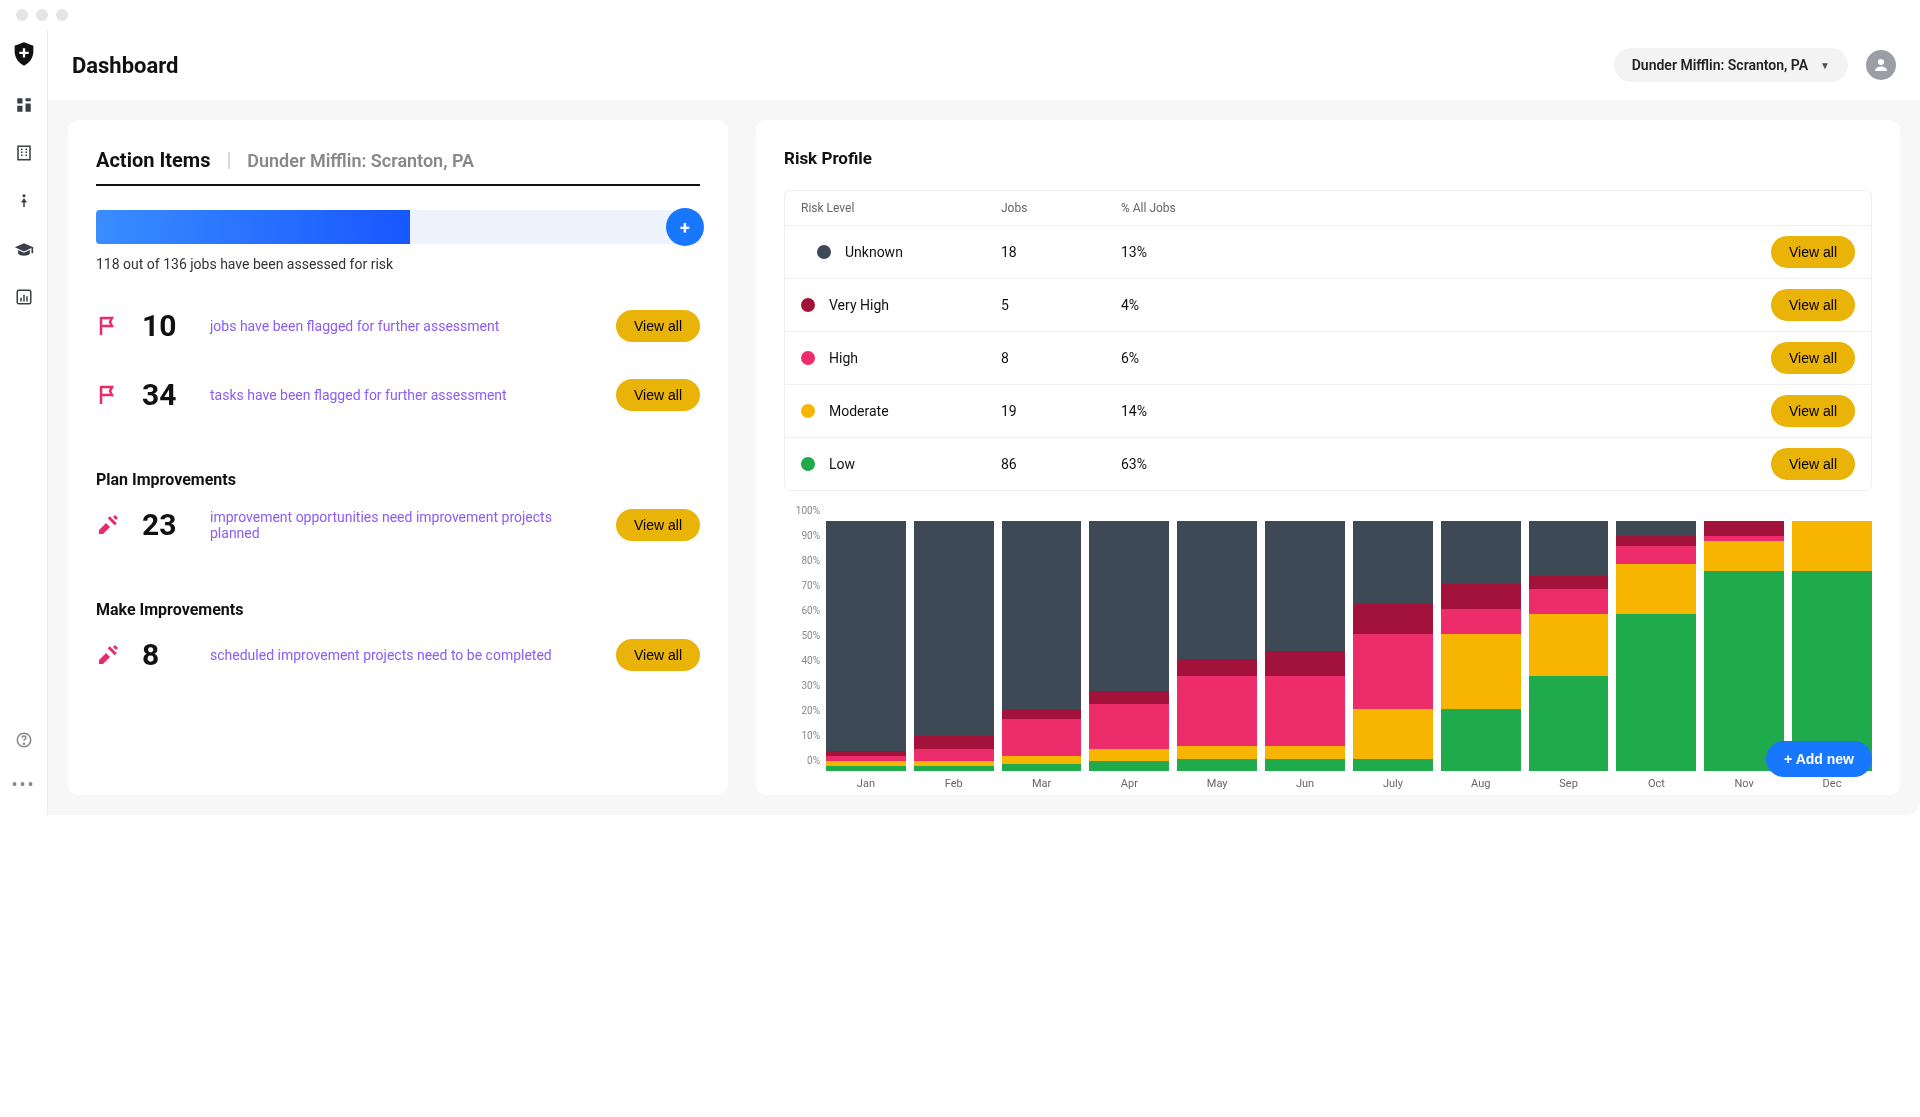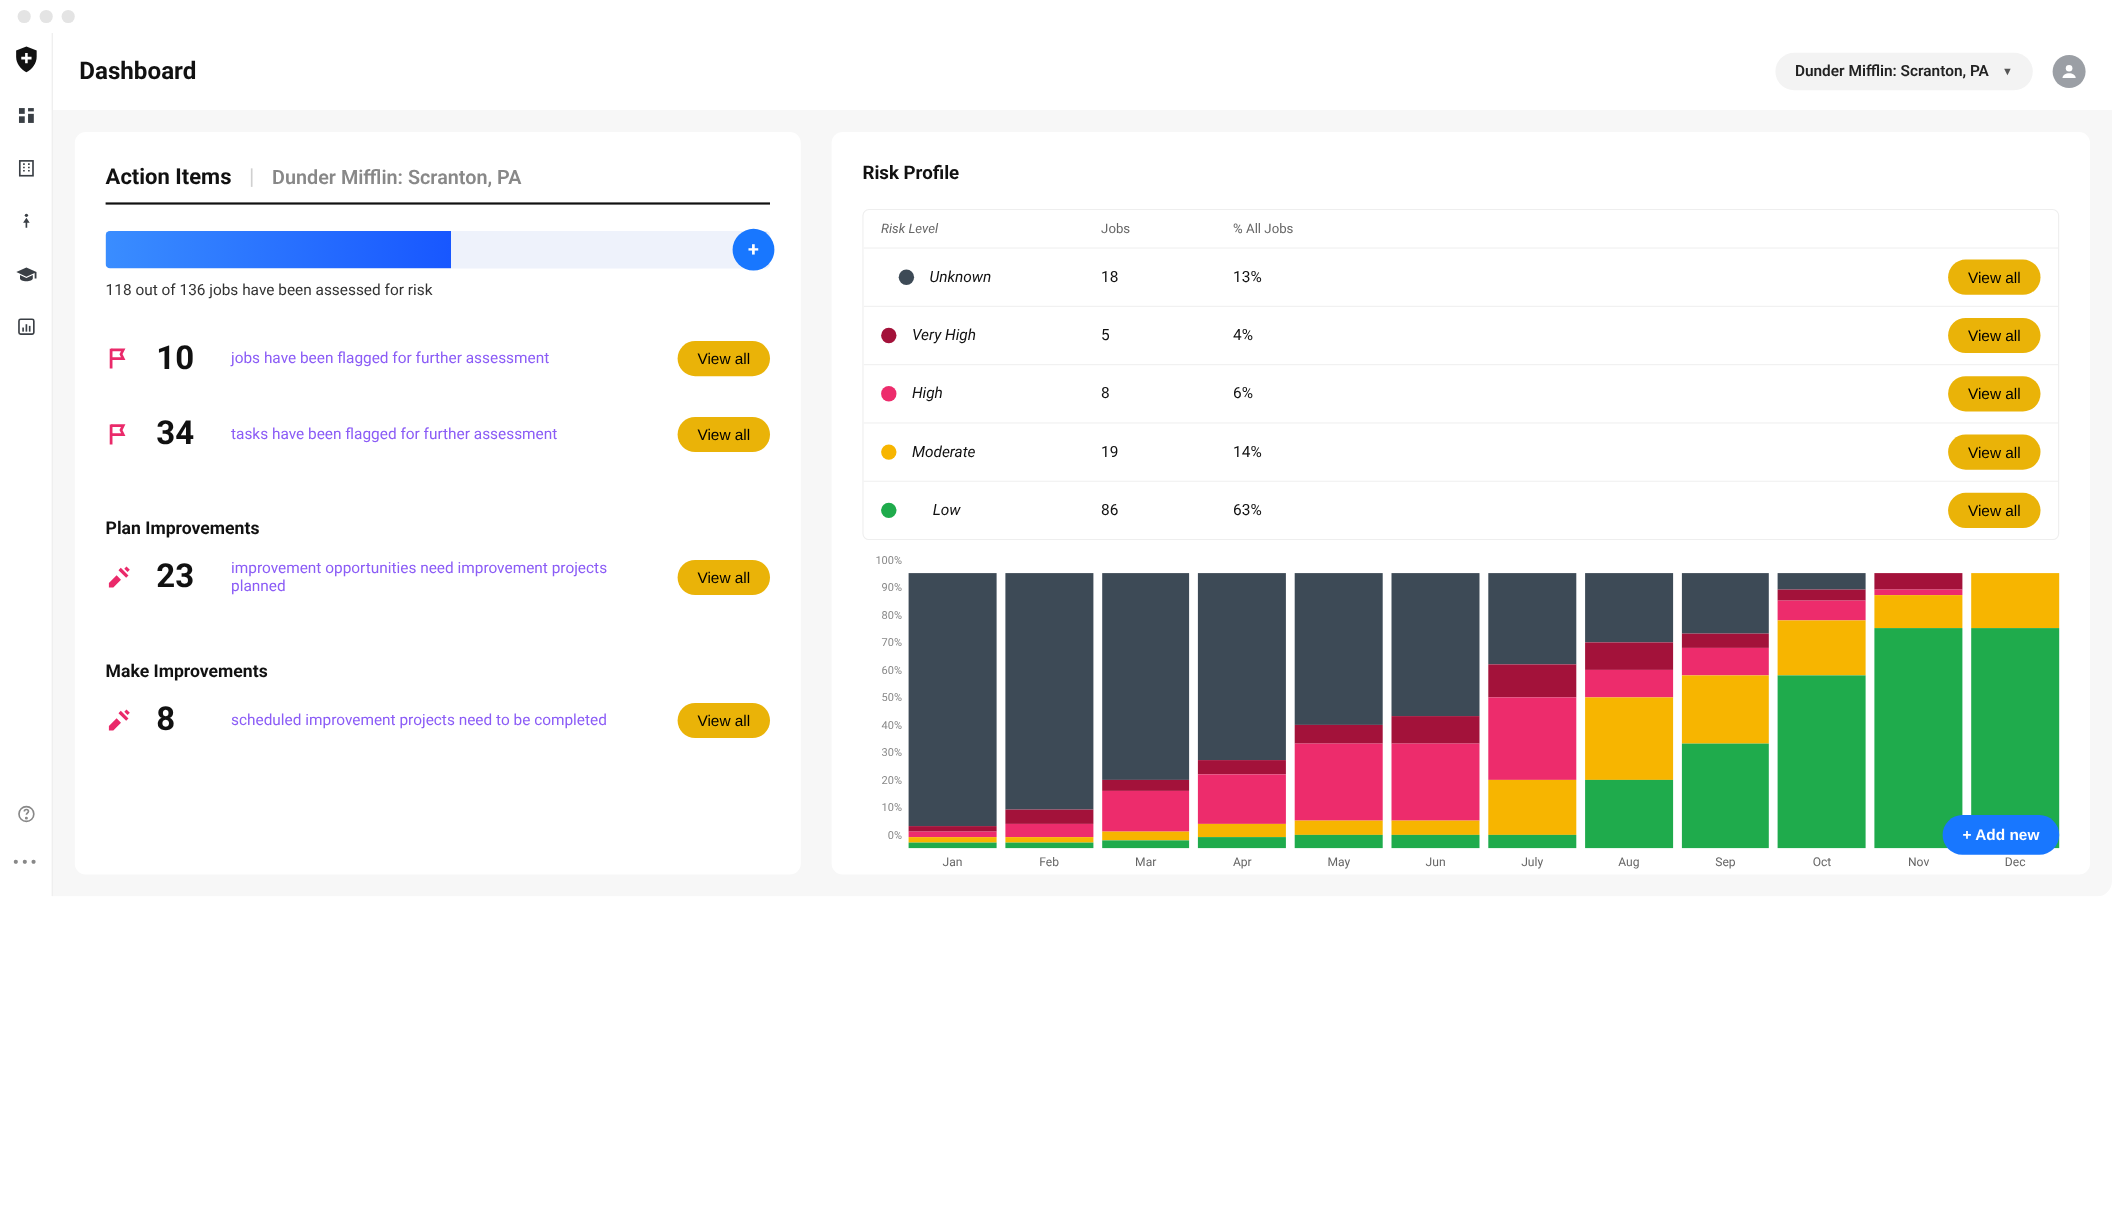--- a/index.html
+++ b/index.html
@@ -35,21 +35,21 @@
 .progress-label { font-size: 14px; color: #333; margin-bottom: 36px; }
 .metric-row { display: flex; align-items: center; gap: 18px; margin-bottom: 34px; justify-content: center; }
 .metric-icon { width: 28px; color: #ea2a6a; }
 .metric-num { font-size: 30px; font-weight: 700; min-width: 50px; }
 .metric-text { font-size: 14px; color: #8b5cf6; flex: 1; }
 .view-all-btn { background: #eab308; border: none; border-radius: 999px; padding: 8px 18px; font-size: 14px; font-weight: 500; cursor: pointer; }
 .section-spacer { height: 24px; }
 .right-title { font-size: 17px; font-weight: 700; margin-bottom: 22px; }
 .risk-table { width: 100%; border: 1px solid #eee; border-radius: 6px; overflow: hidden; margin-bottom: 30px; }
 .risk-head { display: flex; padding: 10px 16px; font-size: 12px; color: #666; }
-.col-level { width: 200px; font-style: italic; }
+.col-level { width: 200px; }
 .col-jobs { width: 120px; }
 .col-pct { flex: 1; }
 .col-action { width: 90px; text-align: right; }
 .risk-row { display: flex; align-items: center; padding: 10px 16px; border-top: 1px solid #f0f0f0; font-size: 14px; }
 .risk-dot { width: 14px; height: 14px; border-radius: 50%; margin-right: 14px; }
 .chart-zone { position: relative; padding-left: 42px; }
 .yaxis { position: absolute; left: 0; top: 0; height: 250px; width: 40px; }
 .ytick { position: absolute; right: 4px; font-size: 10px; color: #888; transform: translateY(-50%); }
 .bars { display: flex; gap: 8px; height: 250px; align-items: flex-end; }
 .bar-col { flex: 1; display: flex; flex-direction: column; height: 100%; justify-content: flex-end; }
@@ -254,21 +254,21 @@
                 <div class="risk-row">
                   <div class="col-level" style="display:flex;align-items:center;">
                     <span class="risk-dot" style="background:#f7b500"></span>
                     <span>Moderate</span>
                   </div>
                   <div class="col-jobs">19</div>
                   <div class="col-pct">14%</div>
                   <div class="col-action"><button class="view-all-btn">View all</button></div>
                 </div>
                 <div class="risk-row">
-                  <div class="col-level" style="display:flex;align-items:center;gap:19px;">
+                  <div class="col-level" style="display:flex;align-items:center;">
                     <span class="risk-dot" style="background:#1fab4c"></span>
                     <span>Low</span>
                   </div>
                   <div class="col-jobs">86</div>
                   <div class="col-pct">63%</div>
                   <div class="col-action"><button class="view-all-btn">View all</button></div>
                 </div>
               </div>
           </div>
 

